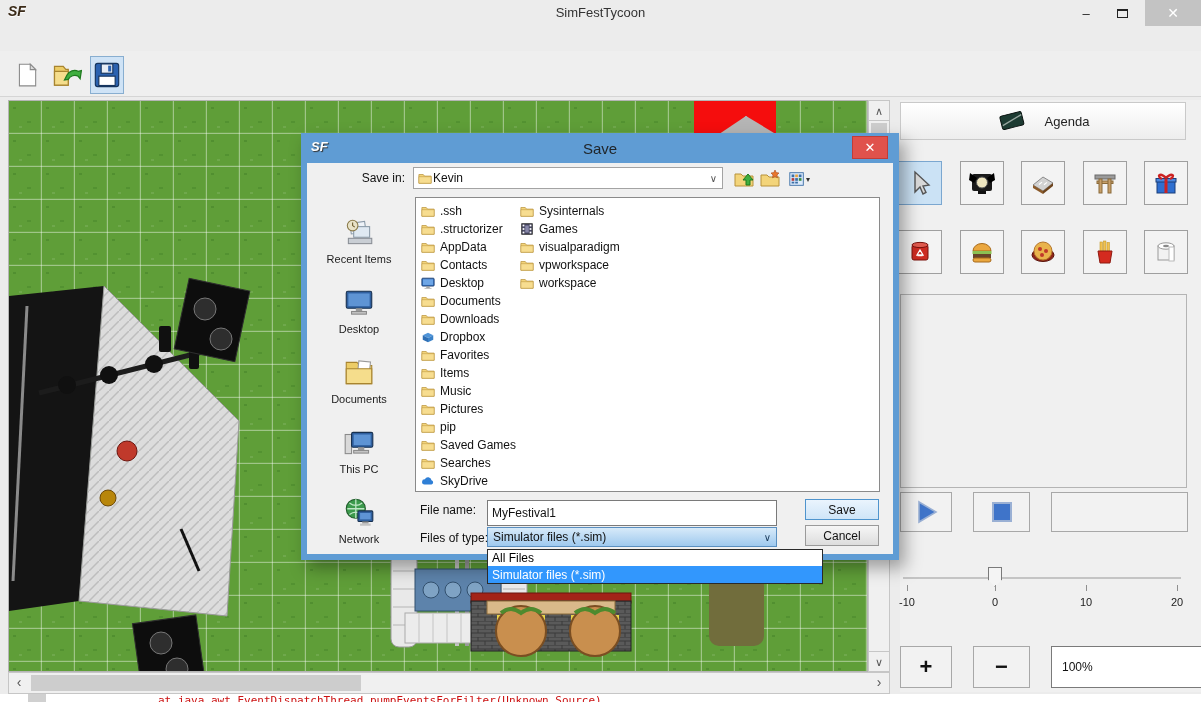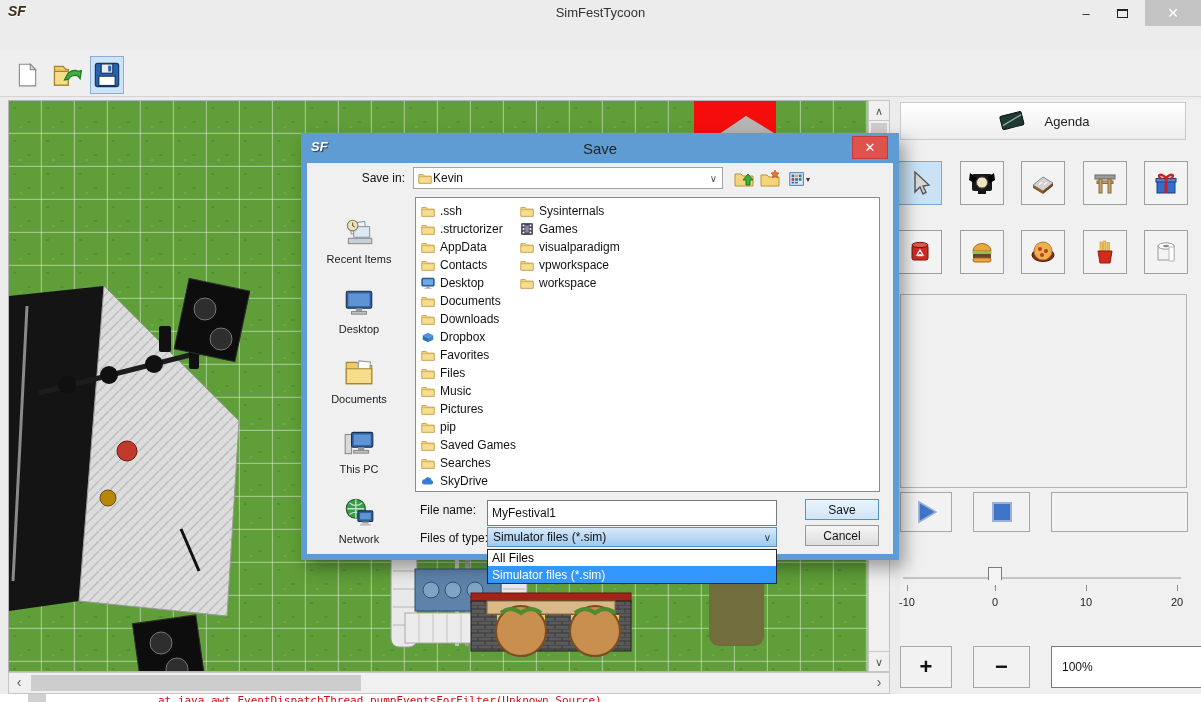--- a/index.html
+++ b/index.html
@@ -66,21 +66,21 @@
   .dlg-icon-btn { position:absolute; top:5px; width:22px; height:22px; display:flex; align-items:center; justify-content:center; }
   .place { position:absolute; left:4px; width:96px; height:62px; display:flex; flex-direction:column; align-items:center; justify-content:flex-end; gap:3px; font-size:11px; color:#222; }
   .filelist { position:absolute; left:108px; top:34px; width:465px; height:295px; background:#fff; border:1px solid #8a8a8a; overflow:hidden; }
   .frow { position:absolute; height:17px; display:flex; align-items:center; gap:5px; font-size:12px; color:#111; white-space:nowrap; }
   .fi { width:14px; height:14px; flex:0 0 14px; }
   .btn { position:absolute; width:74px; height:21px; font-size:12px; color:#111; display:flex; align-items:center; justify-content:center; background:linear-gradient(#f6f6f6,#dddddd); border:1px solid #9a9a9a; }
   .btn.default { background:linear-gradient(#eaf4fd,#cfe5f8); border:1px solid #4f94cd; }
   .ftype { background:linear-gradient(#d7eaf9,#9fc9ee); border:1px solid #5a8fc0; }
   .fname-input { position:absolute; left:180px; top:337px; width:290px; height:19px; border:1px solid #7a7a7a; font-size:12px; padding:12px 4px; color:#111; background:#fff; font-family:"Liberation Sans",sans-serif; }
 
-  .type-popup { position:absolute; left:487px; top:549px; width:290px; border:1px solid #2a2a2a; background:#fff; z-index:40; }
+  .type-popup { position:absolute; left:487px; top:549px; width:336px; border:1px solid #2a2a2a; background:#fff; z-index:40; }
   .type-opt { height:16px; font-size:12px; color:#000; display:flex; align-items:center; padding-left:4px; }
   .type-opt.sel { background:#3297fd; color:#fff; height:17px; }
 </style>
 </head>
 <body>
 
 <svg width="0" height="0" style="position:absolute">
   <defs>
     <symbol id="i-folder" viewBox="0 0 16 16">
       <path d="M1,4 h5 l1.5,1.8 H15 V14 H1 Z" fill="#f3d47a" stroke="#b8923a" stroke-width="0.8"></path>
@@ -567,21 +567,21 @@
         <div class="frow" style="left:5px;top:148px">
             <svg class="fi" viewBox="0 0 16 16">
               <use href="#i-folder"></use>
             </svg>
             <span>Favorites</span>
           </div>
         <div class="frow" style="left:5px;top:166px">
             <svg class="fi" viewBox="0 0 16 16">
               <use href="#i-folder"></use>
             </svg>
-            <span>Files</span>
+            <span>Items</span>
           </div>
         <div class="frow" style="left:5px;top:184px">
             <svg class="fi" viewBox="0 0 16 16">
               <use href="#i-folder"></use>
             </svg>
             <span>Music</span>
           </div>
         <div class="frow" style="left:5px;top:202px">
             <svg class="fi" viewBox="0 0 16 16">
               <use href="#i-folder"></use>

